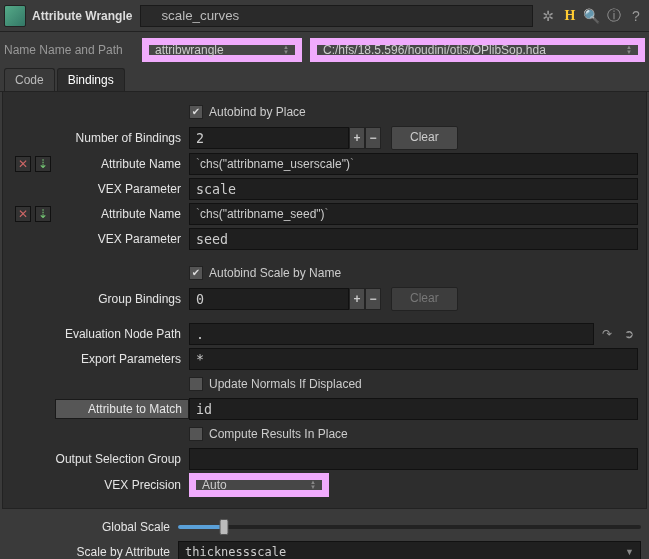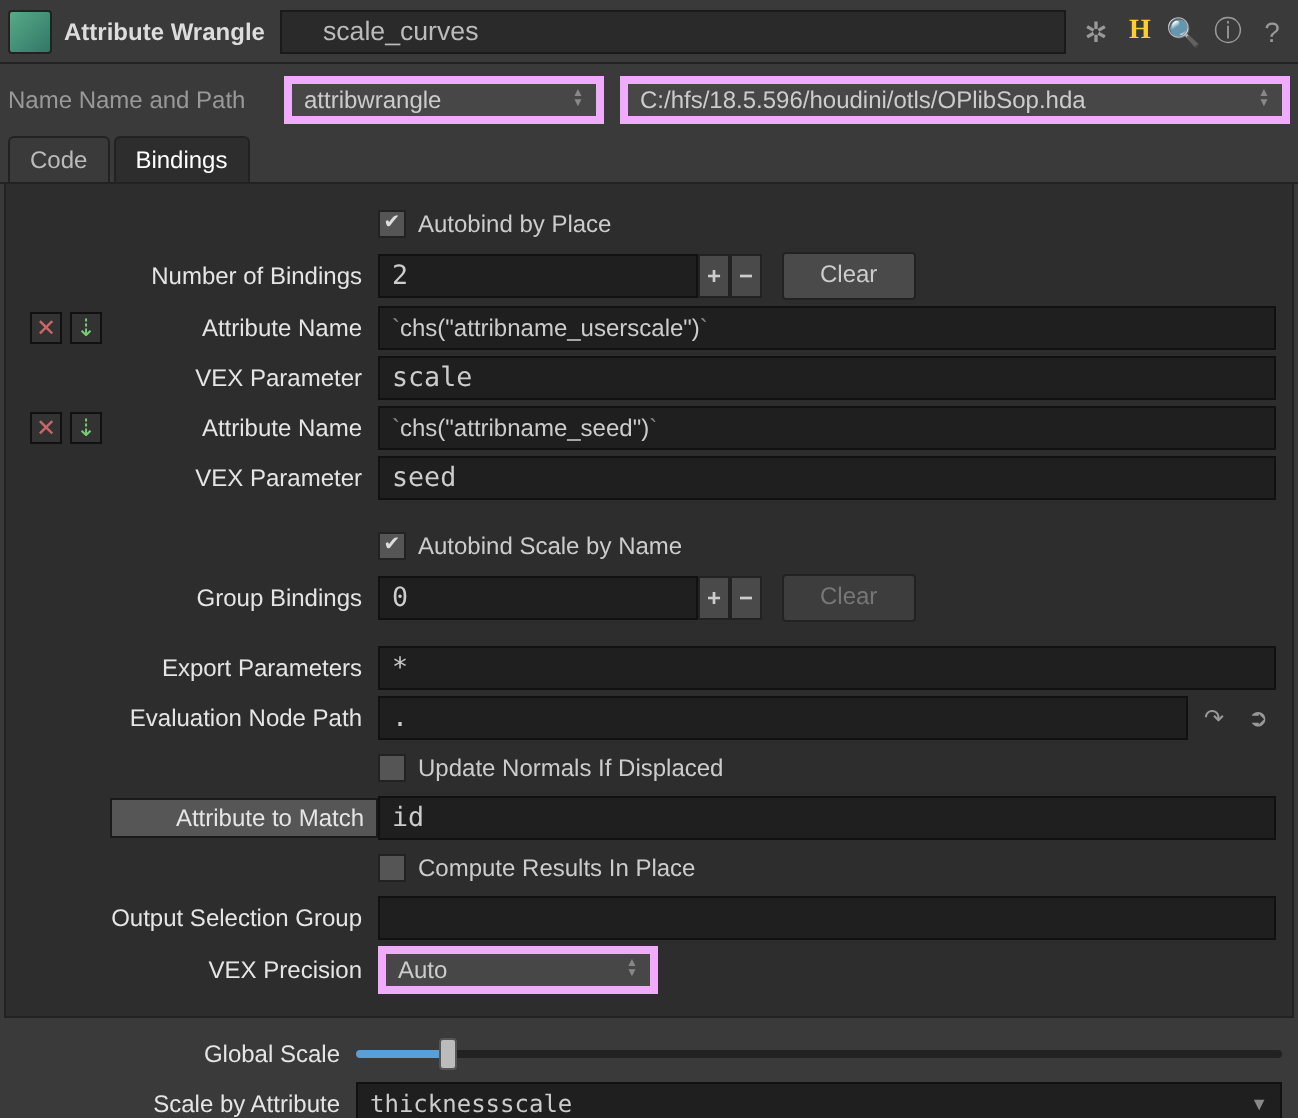--- a/index.html
+++ b/index.html
@@ -10,21 +10,21 @@
   .node-icon { width: 22px; height: 22px; background: linear-gradient(135deg,#5a8,#376); border: 1px solid #222; border-radius: 2px; margin-right: 6px; }
   .node-type { font-weight: bold; color: #ddd; margin-right: 8px; }
   .node-name-field { flex: 1; background: #2a2a2a; border: 1px solid #1a1a1a; color: #bbb; padding: 3px 20px; height: 22px; margin-right: 6px; }
   .header-icons { display: flex; gap: 4px; }
   .hicon { width: 18px; height: 18px; display: flex; align-items: center; justify-content: center; color: #999; cursor: pointer; font-size: 14px; }
   .hicon.h-letter { color: #ffcc33; font-weight: bold; font-family: Georgia, serif; }
   
   
   .asset-row { display: flex; align-items: center; padding: 4px 4px 4px 4px; gap: 8px; height: 36px; }
   .asset-label { color: #999; width: 130px; }
-  .select-box { background: #474747; border: 4px solid #f0abfc; color: #ccc; padding: 3px 6px; height: 24px; display: flex; align-items: center; justify-content: space-between; }
+  .select-box { background: #474747; border: 7px solid #f0abfc; color: #ccc; padding: 3px 6px; height: 24px; display: flex; align-items: center; justify-content: space-between; }
   .select-box .arr { display:flex; flex-direction:column; font-size:6px; line-height:5px; color:#888; }
   .sb1 { width: 160px; }
   .sb2 { flex: 1; }
   
   
   .tabs { display: flex; padding: 0 4px; border-bottom: 1px solid #222; }
   .tab { padding: 4px 10px; background: #3a3a3a; border: 1px solid #222; border-bottom: none; margin-right: 2px; color: #bbb; cursor: pointer; border-radius: 3px 3px 0 0; }
   .tab.active { background: #2d2d2d; color: #fff; }
   
   
@@ -157,31 +157,31 @@
     <span class="lbl">Group Bindings</span>
     <input class="numfield" value="0" style="">
     <span class="pmbtn">+</span>
     <span class="pmbtn">−</span>
     <span class="clearbtn disabled">Clear</span>
   </div>
 
   <div class="spacer6"></div>
 
   <div class="row">
-    <span class="lbl">Export Parameters</span>
-    <input class="txtfield grow mono" value="*" style="">
-  </div>
-
-  <div class="row">
     <span class="lbl">Evaluation Node Path</span>
     <input class="txtfield grow mono" value="." style="">
     <div class="field-icons">
       <span class="ficon">↷</span>
       <span class="ficon">➲</span>
     </div>
+  </div>
+
+  <div class="row">
+    <span class="lbl">Export Parameters</span>
+    <input class="txtfield grow mono" value="*" style="">
   </div>
 
   <div class="row">
     <span class="lbl"></span>
     <span class="chk"></span>
     <span>Update Normals If Displaced</span>
   </div>
 
   <div class="row">
     <span class="lbl hl">Attribute to Match</span>

